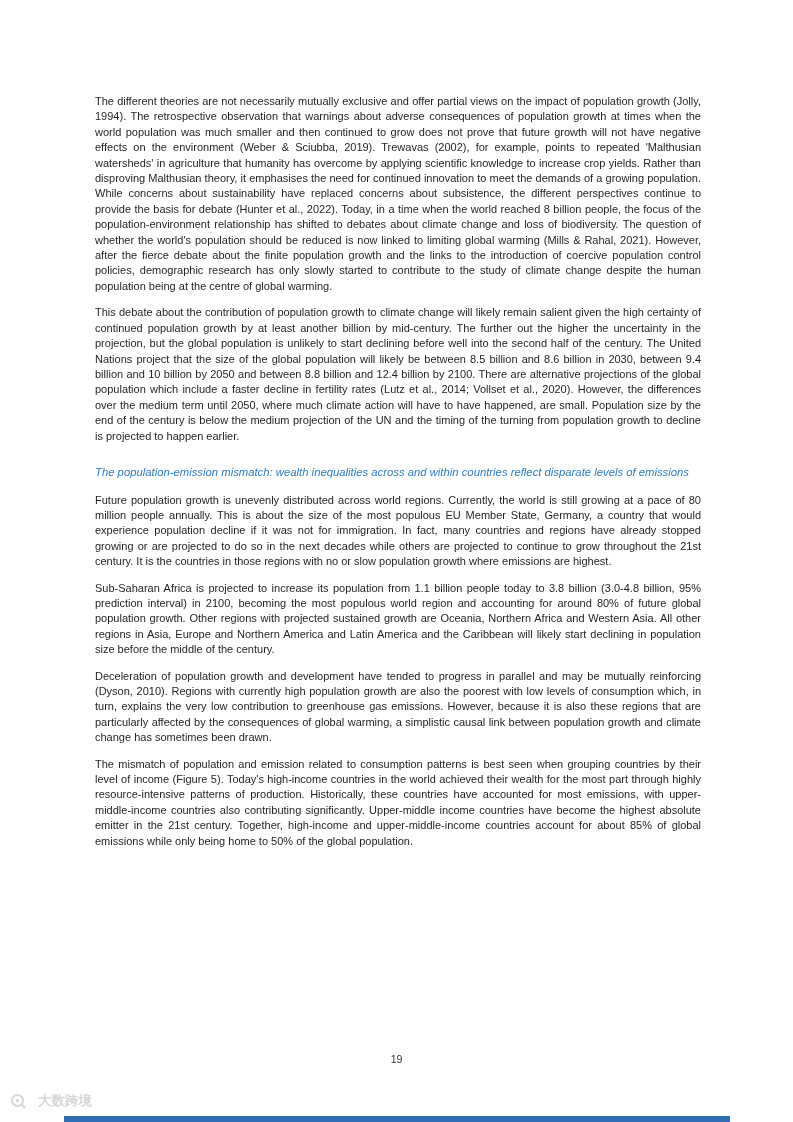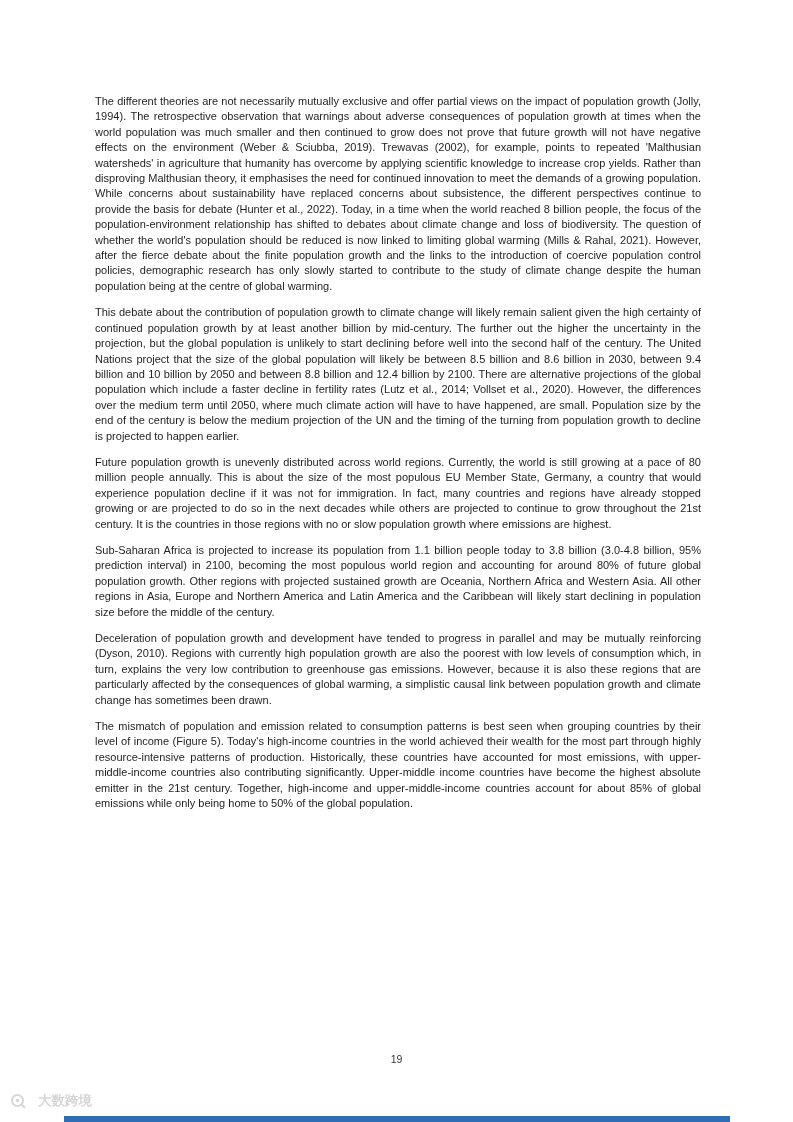--- a/index.html
+++ b/index.html
@@ -68,20 +68,21 @@
 </style>
 </head>
 <body>
 
 <div class="page">
 
   <main class="content">
     <p class="para">The different theories are not necessarily mutually exclusive and offer partial views on the impact of population growth (Jolly, 1994). The retrospective observation that warnings about adverse consequences of population growth at times when the world population was much smaller and then continued to grow does not prove that future growth will not have negative effects on the environment (Weber &amp; Sciubba, 2019). Trewavas (2002), for example, points to repeated 'Malthusian watersheds' in agriculture that humanity has overcome by applying scientific knowledge to increase crop yields. Rather than disproving Malthusian theory, it emphasises the need for continued innovation to meet the demands of a growing population. While concerns about sustainability have replaced concerns about subsistence, the different perspectives continue to provide the basis for debate (Hunter et al., 2022). Today, in a time when the world reached 8 billion people, the focus of the population-environment relationship has shifted to debates about climate change and loss of biodiversity. The question of whether the world's population should be reduced is now linked to limiting global warming (Mills &amp; Rahal, 2021). However, after the fierce debate about the finite population growth and the links to the introduction of coercive population control policies, demographic research has only slowly started to contribute to the study of climate change despite the human population being at the centre of global warming.</p>
     <p class="para">This debate about the contribution of population growth to climate change will likely remain salient given the high certainty of continued population growth by at least another billion by mid-century. The further out the higher the uncertainty in the projection, but the global population is unlikely to start declining before well into the second half of the century. The United Nations project that the size of the global population will likely be between 8.5 billion and 8.6 billion in 2030, between 9.4 billion and 10 billion by 2050 and between 8.8 billion and 12.4 billion by 2100. There are alternative projections of the global population which include a faster decline in fertility rates (Lutz et al., 2014; Vollset et al., 2020). However, the differences over the medium term until 2050, where much climate action will have to have happened, are small. Population size by the end of the century is below the medium projection of the UN and the timing of the turning from population growth to decline is projected to happen earlier.</p>
 
+    <h2 class="section-heading">The population-emission mismatch: wealth inequalities across and within countries reflect disparate levels of emissions</h2>
 
     <p class="para">Future population growth is unevenly distributed across world regions. Currently, the world is still growing at a pace of 80 million people annually. This is about the size of the most populous EU Member State, Germany, a country that would experience population decline if it was not for immigration. In fact, many countries and regions have already stopped growing or are projected to do so in the next decades while others are projected to continue to grow throughout the 21st century. It is the countries in those regions with no or slow population growth where emissions are highest.</p>
     <p class="para">Sub-Saharan Africa is projected to increase its population from 1.1 billion people today to 3.8 billion (3.0-4.8 billion, 95% prediction interval) in 2100, becoming the most populous world region and accounting for around 80% of future global population growth. Other regions with projected sustained growth are Oceania, Northern Africa and Western Asia. All other regions in Asia, Europe and Northern America and Latin America and the Caribbean will likely start declining in population size before the middle of the century.</p>
     <p class="para">Deceleration of population growth and development have tended to progress in parallel and may be mutually reinforcing (Dyson, 2010). Regions with currently high population growth are also the poorest with low levels of consumption which, in turn, explains the very low contribution to greenhouse gas emissions. However, because it is also these regions that are particularly affected by the consequences of global warming, a simplistic causal link between population growth and climate change has sometimes been drawn.</p>
     <p class="para">The mismatch of population and emission related to consumption patterns is best seen when grouping countries by their level of income (Figure 5). Today's high-income countries in the world achieved their wealth for the most part through highly resource-intensive patterns of production. Historically, these countries have accounted for most emissions, with upper-middle-income countries also contributing significantly. Upper-middle income countries have become the highest absolute emitter in the 21st century. Together, high-income and upper-middle-income countries account for about 85% of global emissions while only being home to 50% of the global population.</p>
   </main>
 
   <div class="page-number">19</div>
 
   <div class="watermark">

